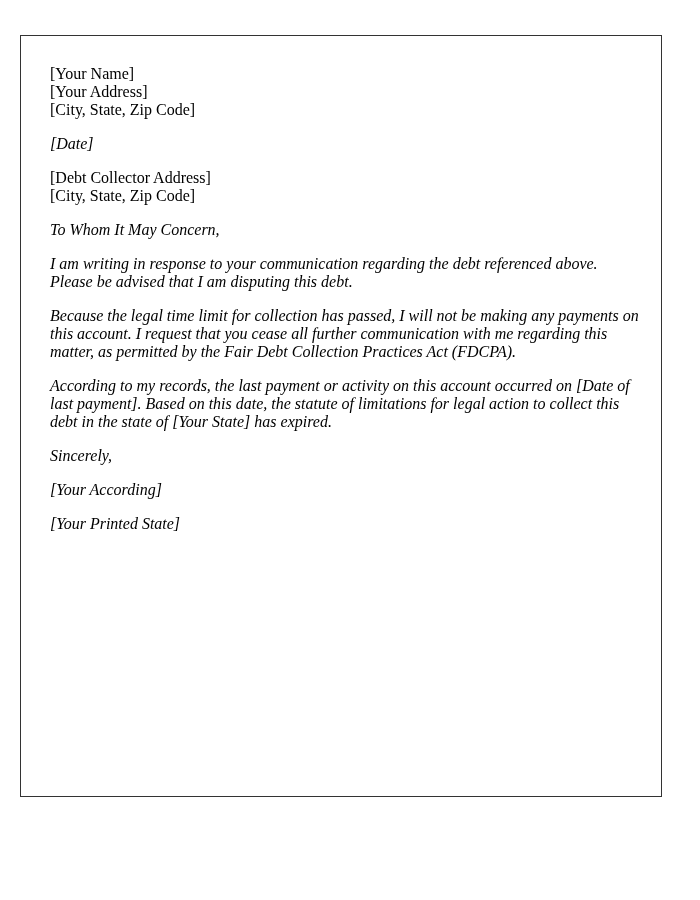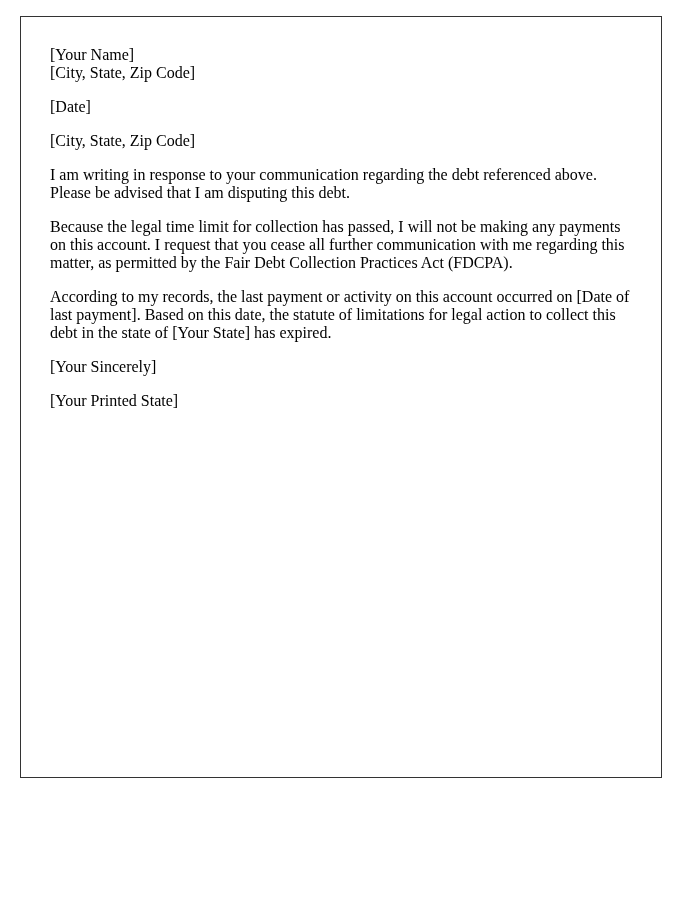--- a/index.html
+++ b/index.html
@@ -1,48 +1,52 @@
 <!DOCTYPE html>
 <html><head>
   <meta charset="utf-8">
   <style>
     html, body { margin: 0; padding: 0; background: #ffffff; }
     body { width: 700px; height: 900px; position: relative; overflow: hidden; }
     .letter {
       position: absolute;
-      left: 20px; top: 16px;
+      left: 20px; top: 35px;
       width: 640px; height: 760px;
       border: 1px solid #333333;
       box-sizing: content-box;
       font-family: "Liberation Serif", "DejaVu Serif", serif;
       font-size: 16px;
       line-height: 18px;
       color: #000000;
     }
     .content {
       position: absolute;
       left: 29px; top: 29px;
       width: 590px;
     }
     .block { margin: 0 0 16px 0; }
     .block div { white-space: nowrap; }
-    p { margin: 0 0 16px 0; }
+    p { margin: 0 0 16px 0; font-style: italic; }
   </style>
 </head>
 <body>
 
 <div class="letter">
   <div class="content">
     <div class="block">
       <div>[Your Name]</div>
+      <div>[Your Address]</div>
       <div>[City, State, Zip Code]</div>
     </div>
     <p>[Date]</p>
     <div class="block">
+      <div>[Debt Collector Address]</div>
       <div>[City, State, Zip Code]</div>
     </div>
+    <p>To Whom It May Concern,</p>
     <p>I am writing in response to your communication regarding the debt referenced above. Please be advised that I am disputing this debt.</p>
     <p>Because the legal time limit for collection has passed, I will not be making any payments on this account. I request that you cease all further communication with me regarding this matter, as permitted by the Fair Debt Collection Practices Act (FDCPA).</p>
     <p>According to my records, the last payment or activity on this account occurred on [Date of last payment]. Based on this date, the statute of limitations for legal action to collect this debt in the state of [Your State] has expired.</p>
-    <p>[Your Sincerely]</p>
+    <p>Sincerely,</p>
+    <p>[Your According]</p>
     <p>[Your Printed State]</p>
   </div>
 </div>
 
 </body></html>

